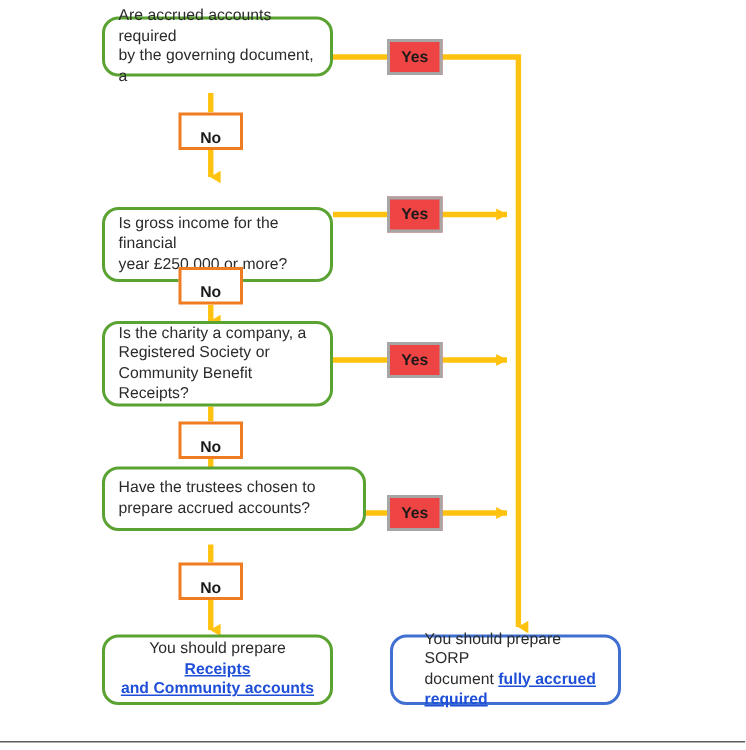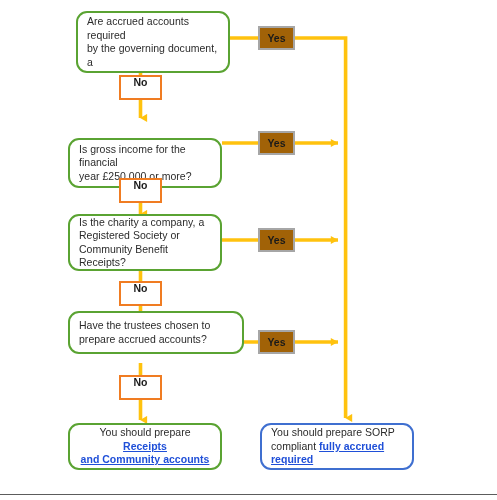--- a/index.html
+++ b/index.html
@@ -51,34 +51,34 @@
   .outcome-blue {
     border: 2.4px solid #3f6fd0;
     border-radius: 11px;
   }
   .label-no {
     position: absolute;
     box-sizing: border-box;
     border: 2.1px solid #f07c22;
     background: #ffffff;
     display: flex;
-    align-items: flex-start;
+    align-items: flex-end;
     justify-content: center;
   }
   .label-no .lbl {
     font-size: 10.5px;
     font-weight: bold;
     color: #1a1a1a;
     line-height: 11px;
   }
   .label-yes {
     position: absolute;
     box-sizing: border-box;
     border: 2.1px solid #a6a6a6;
-    background: #a16207;
+    background: #ef4444;
     display: flex;
     align-items: center;
     justify-content: center;
   }
   .label-yes .lbl {
     font-size: 10.5px;
     font-weight: bold;
     color: #1a1a1a;
     line-height: 11px;
   }
@@ -137,21 +137,21 @@
       <path d="M295,143 L338,143" marker-end="url(#arrow-right)"></path>
 
       <path d="M222,240 L258,240"></path>
       <path d="M295,240 L338,240" marker-end="url(#arrow-right)"></path>
 
       <path d="M222,342 L258,342"></path>
       <path d="M295,342 L338,342" marker-end="url(#arrow-right)"></path>
     </g>
   </svg>
 
-  <div class="node decision" style="left:76px; top:11px; width:154px; height:62px;">
+  <div class="node decision" style="left:68px; top:11px; width:154px; height:40px;">
     <span class="node-text"><span>Are accrued accounts required</span><br><span>by the governing document, a</span><br></span>
   </div>
 
   <div class="label-no" style="left:119px; top:75px; width:43px; height:25px;">
     <span class="lbl">No</span>
   </div>
 
   <div class="label-yes" style="left:258px; top:26px; width:37px; height:24px;">
     <span class="lbl">Yes</span>
   </div>
@@ -189,19 +189,19 @@
   </div>
 
   <div class="label-yes" style="left:258px; top:330px; width:37px; height:24px;">
     <span class="lbl">Yes</span>
   </div>
 
   <div class="node outcome-green" style="left:68px; top:423px; width:154px; height:47px;text-align:center;">
     <span class="node-text"><span>You should prepare </span><span class="lnk">Receipts</span><br><span class="lnk">and Community accounts</span></span>
   </div>
 
-  <div class="node outcome-blue" style="left:260px; top:423px; width:154px; height:47px;">
-    <span class="node-text"><span>You should prepare SORP</span><br><span>compliant </span><span class="lnk">fully accrued</span><br><span class="lnk">required</span></span>
+  <div class="node outcome-blue" style="left:260px; top:423px; width:154px; height:47px;padding-left:12px;">
+    <span class="node-text"><span>You should prepare SORP</span><br><span>document </span><span class="lnk">fully accrued</span><br><span class="lnk">required</span></span>
   </div>
 
   <div class="bottom-rule"></div>
 
 </div>
 
 </body></html>

